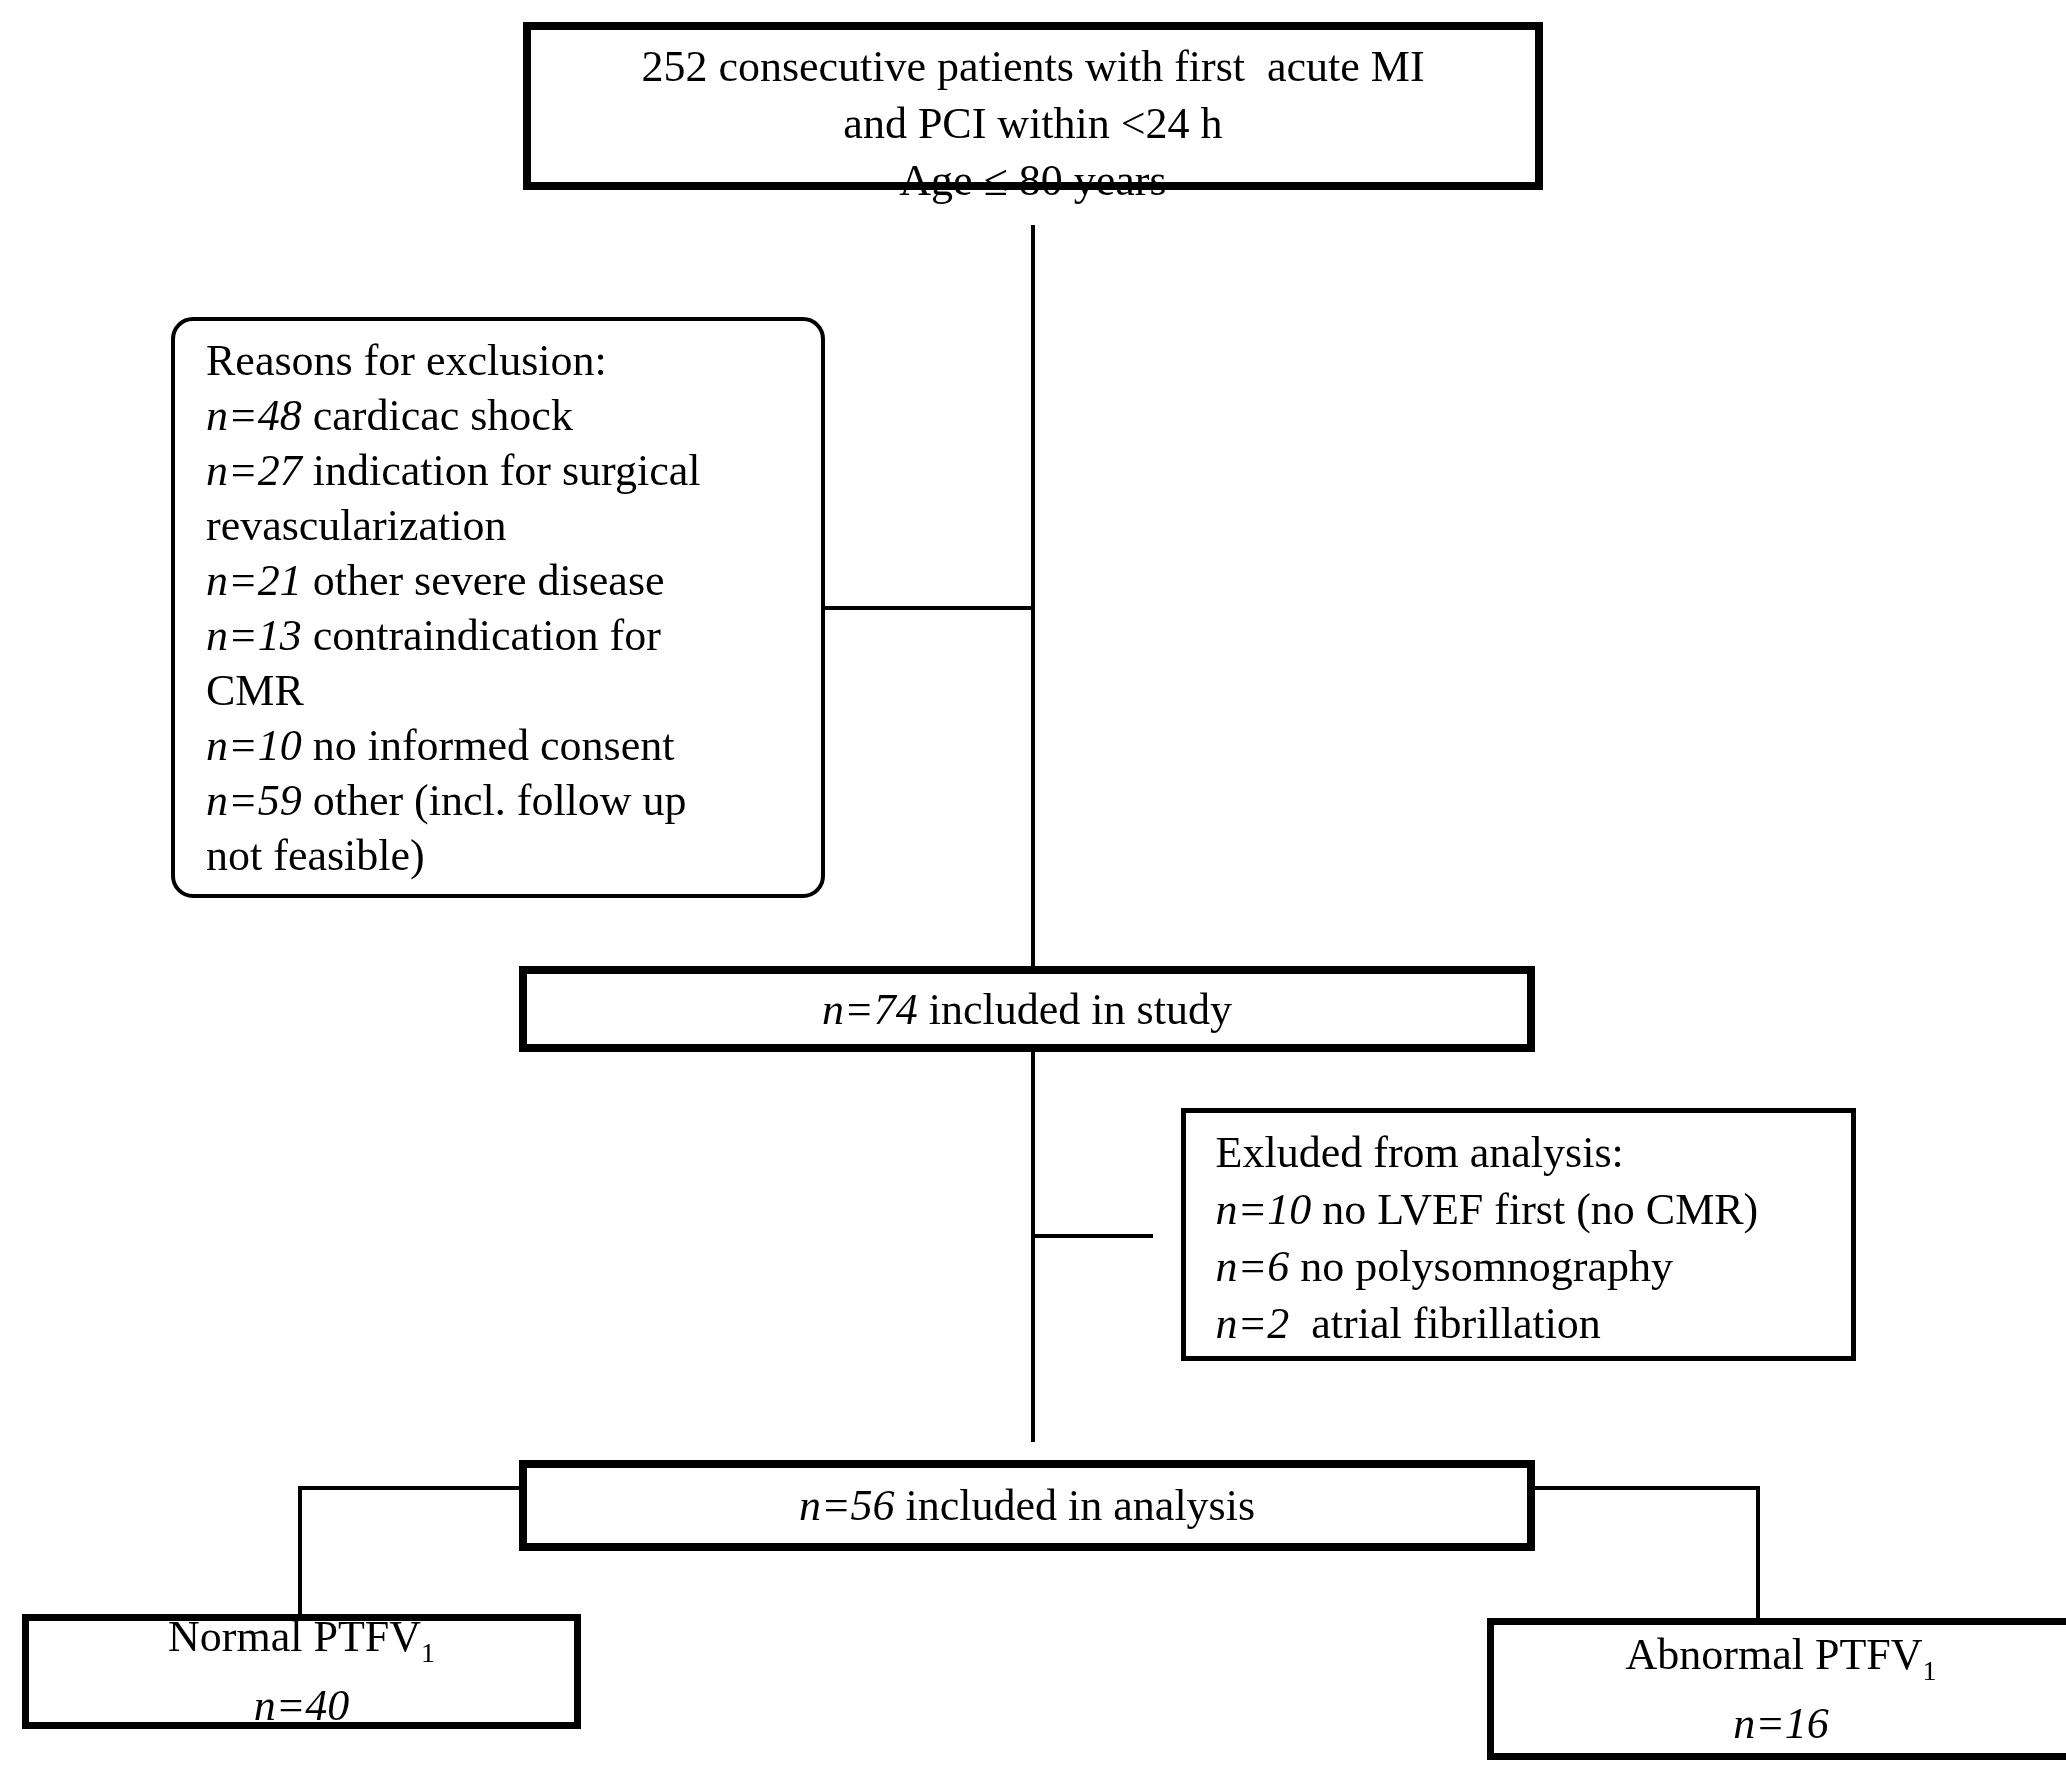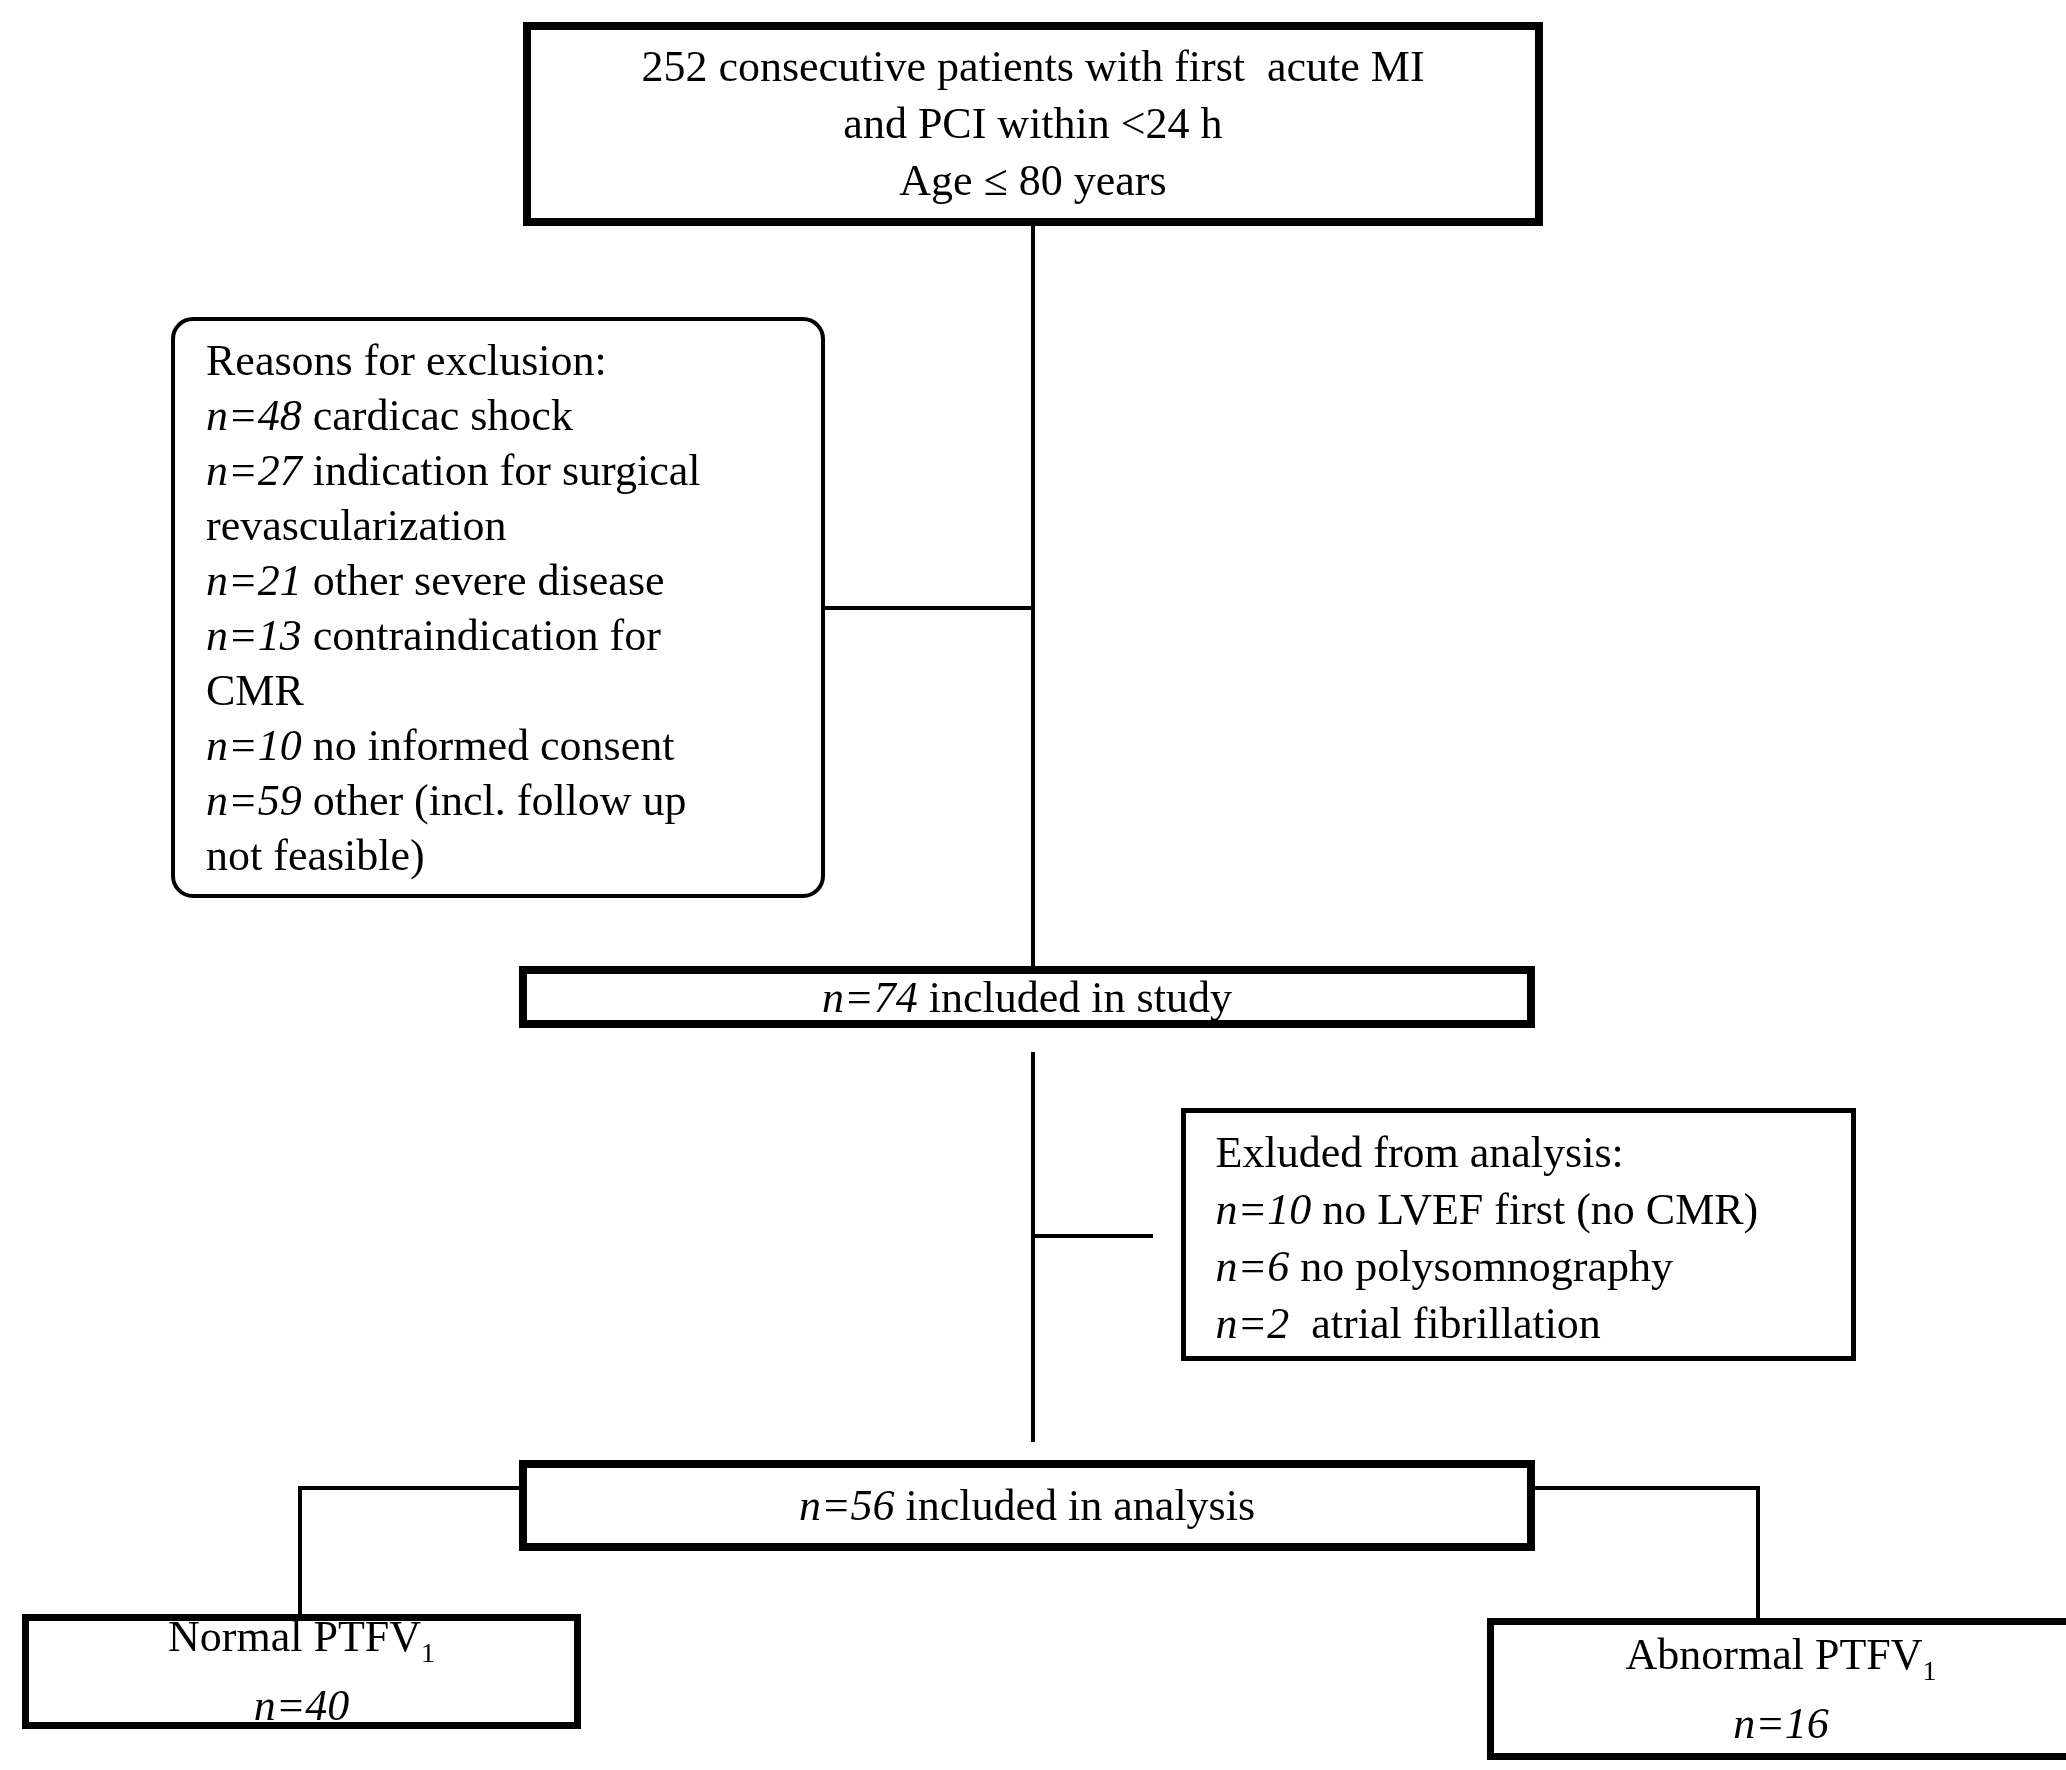--- a/index.html
+++ b/index.html
@@ -27,42 +27,42 @@
     position: absolute;
     background: #000000;
   }
   .t {
     white-space: pre-wrap;
   }
   i.t { font-style: italic; }
 
   
   #enrollment-box {
-    left: 523px; top: 21.5px; width: 1020px; height: 204px;
+    left: 523px; top: 21.5px; width: 1020px; height: 168px;
     border-width: 8px;
     text-align: center;
     font-size: 44px;
     line-height: 57px;
     padding-top: 8.6px;
   }
 
   
   #exclusion-box {
     left: 171px; top: 317px; width: 654px; height: 581px;
     border-width: 4.9px;
     font-size: 44px;
     line-height: 55px;
     padding: 12.3px 7.4px 0 31px;
     text-align: left;
     border-radius: 22px;
   }
 
   
   #study-box {
-    left: 519px; top: 966px; width: 1016px; height: 62px;
+    left: 519px; top: 966px; width: 1016px; height: 86px;
     border-width: 8px;
   }
   #analysis-box {
     left: 519px; top: 1460px; width: 1016px; height: 91px;
     border-width: 8px;
   }
   .bar {
     display: flex;
     align-items: center;
     justify-content: center;

